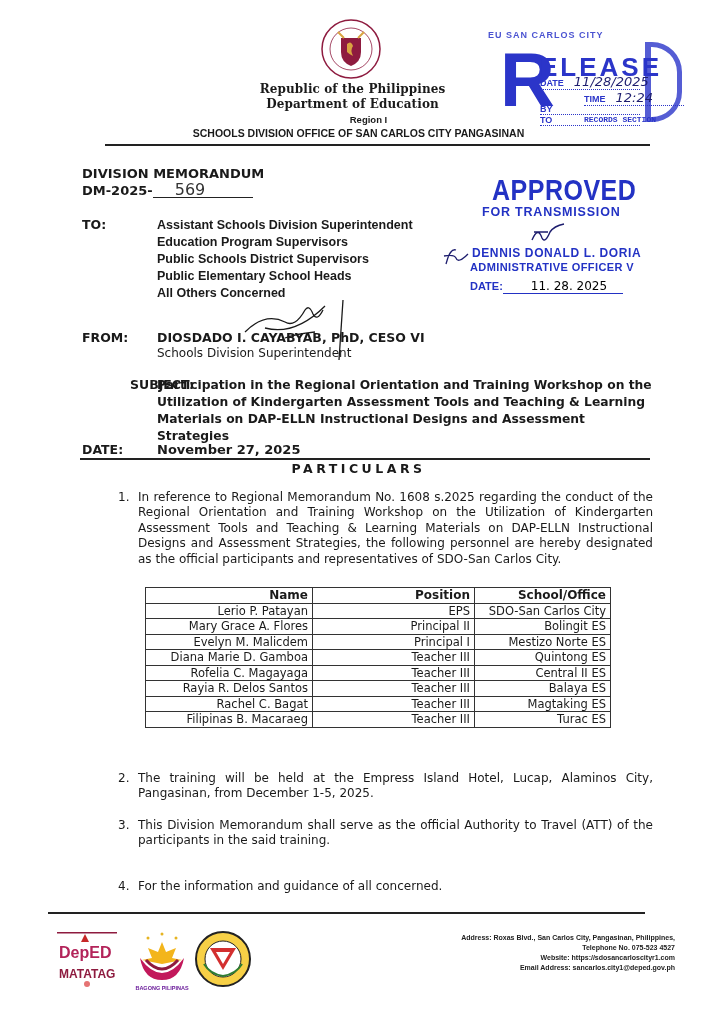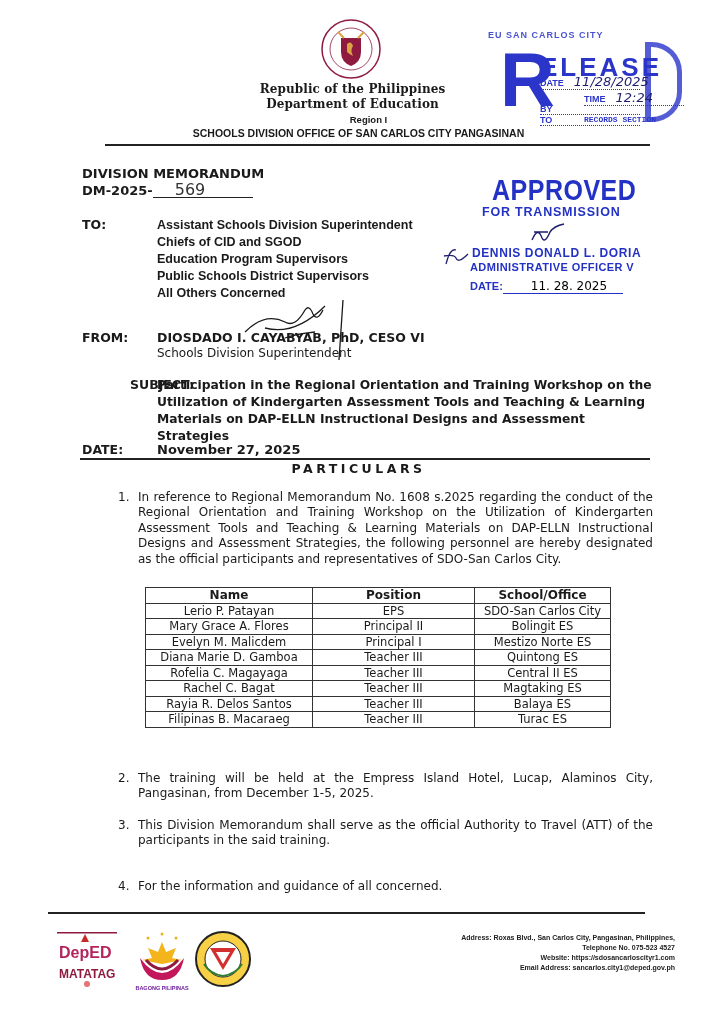--- a/index.html
+++ b/index.html
@@ -82,21 +82,21 @@
       display: flex; }
   .para .num { width: 20px; flex: none; }
   .para .txt { flex: 1; text-align: justify; }
   .p1 { top: 490px; }
   .p2 { top: 771px; }
   .p3 { top: 818px; }
   .p4 { top: 879px; }
 
   
   .tbl { left: 145px; top: 587px; border-collapse: collapse; font-family: "DejaVu Sans", sans-serif; font-size: 11.5px; }
-  .tbl td, .tbl th { border: 1px solid #333; padding: 0 4px; height: 14.5px; line-height: 14px; text-align: center; white-space: nowrap; }
+  .tbl td, .tbl th { border: 1px solid #333; padding: 0 4px; height: 14.5px; line-height: 14px; text-align: right; white-space: nowrap; }
   .tbl th { font-weight: bold; font-size: 12px; }
   .tbl .c1 { width: 158px; }
   .tbl .c2 { width: 153px; }
   .tbl .c3 { width: 127px; }
 
   
   .foot-rule { left: 48px; top: 912px; width: 597px; height: 2px; background: #222; }
   .logo { top: 930px; }
   .addr { left: 410px; top: 933px; width: 265px; text-align: right; font-family: "Liberation Sans", sans-serif;
       font-weight: bold; font-size: 7px; line-height: 10px; color: #222; }
@@ -142,23 +142,23 @@
 </div>
 
 <div class="abs memo-title">DIVISION MEMORANDUM</div>
 <div class="abs memo-num">
   <span>DM-2025-</span><span class="fill">569</span>
 </div>
 
 <div class="abs label to-label">TO:</div>
 <div class="abs to-list">
   <div>Assistant Schools Division Superintendent</div>
-  <div>Chiefs of CID and SGOD</div>
   <div>Education Program Supervisors</div>
   <div>Public Schools District Supervisors</div>
+  <div>Public Elementary School Heads</div>
   <div>All Others Concerned</div>
 </div>
 
 <div class="abs stamp-approved">
   <div class="ap">APPROVED</div>
   <div class="ft">FOR TRANSMISSION</div>
   <svg class="abs" style="left:88px;top:50px;" width="40" height="22" viewBox="0 0 40 22">
     <path d="M4 18 q6 -14 10 -2 q3 6 8 -6 q4 -6 14 -8 M6 10 h14" stroke="#1d1d6e" stroke-width="1.4" fill="none"></path>
   </svg>
   <svg class="abs" style="left:2px;top:72px;" width="28" height="24" viewBox="0 0 28 24">
@@ -219,28 +219,28 @@
         <td>Diana Marie D. Gamboa</td>
         <td>Teacher III</td>
         <td>Quintong ES</td>
       </tr>
     <tr>
         <td>Rofelia C. Magayaga</td>
         <td>Teacher III</td>
         <td>Central II ES</td>
       </tr>
     <tr>
+        <td>Rayia R. Delos Santos</td>
+        <td>Teacher III</td>
+        <td>Balaya ES</td>
+      </tr>
+    <tr>
         <td>Rachel C. Bagat</td>
         <td>Teacher III</td>
         <td>Magtaking ES</td>
-      </tr>
-    <tr>
-        <td>Rayia R. Delos Santos</td>
-        <td>Teacher III</td>
-        <td>Balaya ES</td>
       </tr>
     <tr>
         <td>Filipinas B. Macaraeg</td>
         <td>Teacher III</td>
         <td>Turac ES</td>
       </tr>
   </tbody>
 </table>
 
 <div class="abs para p2">

